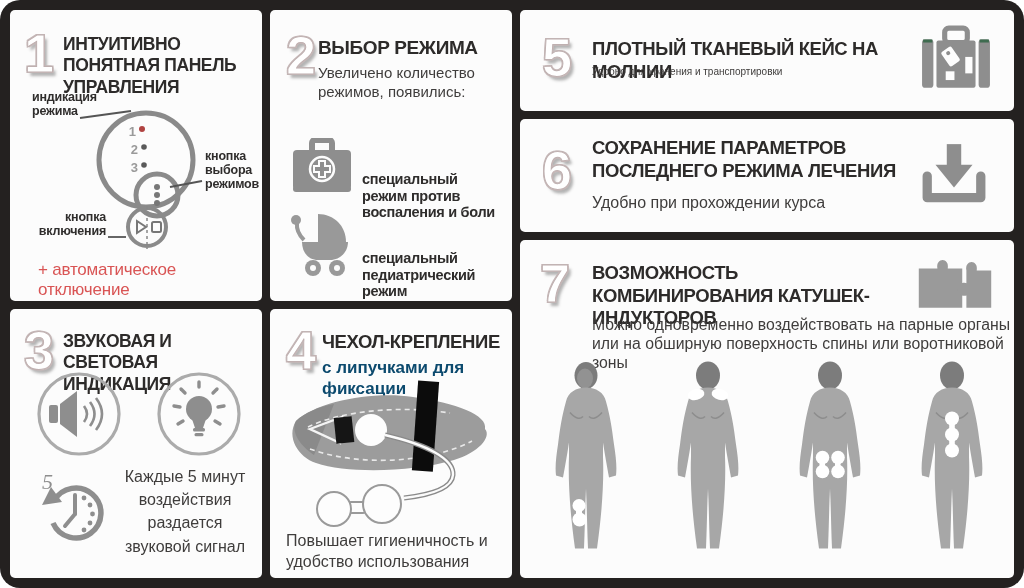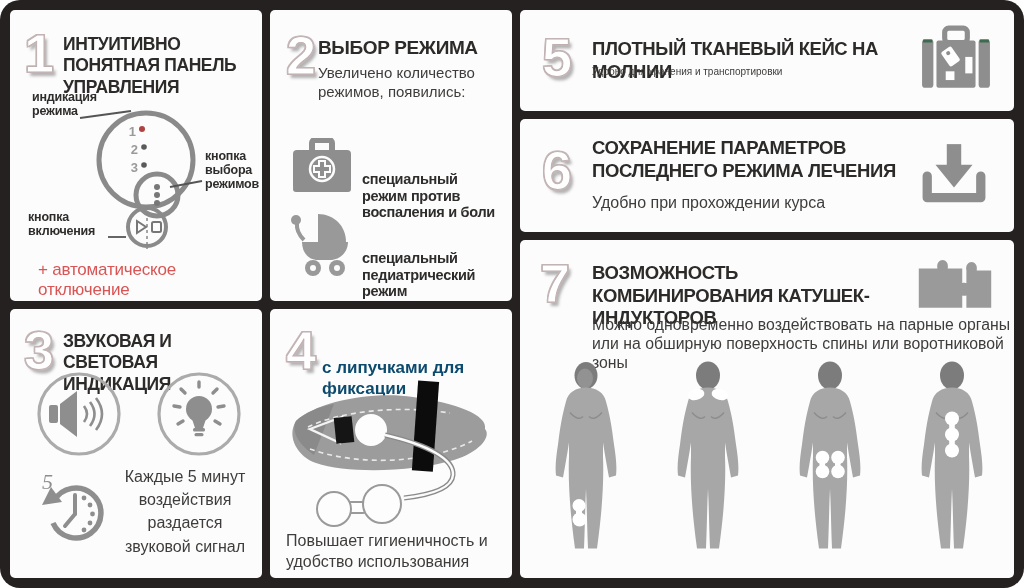--- a/index.html
+++ b/index.html
@@ -45,21 +45,21 @@
         <line x1="137" y1="196" x2="137" y2="239" stroke="#888" stroke-width="1.5" stroke-dasharray="3,3"></line>
         <polygon points="127,211 127,223 136,217" fill="none" stroke="#777" stroke-width="2"></polygon>
         <rect x="142" y="212" width="9" height="10" rx="1.5" fill="none" stroke="#777" stroke-width="2"></rect>
         <line x1="70" y1="108" x2="121" y2="101" stroke="#555" stroke-width="1.8"></line>
         <line x1="160" y1="177" x2="192" y2="171" stroke="#555" stroke-width="1.8"></line>
         <line x1="98" y1="227" x2="116" y2="227" stroke="#555" stroke-width="1.8"></line>
       </svg>
 
       <div class="small-label" style="left:22px;top:80px;width:86px;">индикация режима</div>
       <div class="small-label" style="left:195px;top:139px;width:57px;">кнопка выбора режимов</div>
-      <div class="small-label" style="left:18px;top:200px;width:78px;">кнопка включения</div>
+      <div class="small-label" style="left:18px;top:200px;width:78px;text-align:right;">кнопка включения</div>
       <div class="note-red" style="left:20px;top:250px;width:230px;margin-left:8px;">+ автоматическое отключение</div>
     </div>
 
     <div class="card" style="left:270px;top:10px;width:242px;height:291px;">
       <div class="big-num" style="left:16px;top:18px;">2</div>
       <div class="title" style="left:48px;top:26px;width:180px;font-size:19px;">ВЫБОР РЕЖИМА</div>
       <div class="sub" style="left:48px;top:54px;width:178px;">Увеличено количество режимов, появились:</div>
 
       <svg class="abs" style="left:20px;top:128px;" width="64" height="58" viewBox="0 0 64 58">
         <rect x="22" y="2" width="20" height="14" rx="3" fill="none" stroke="#8e8e8e" stroke-width="6"></rect>
@@ -127,20 +127,21 @@
           <circle cx="58.5" cy="47" r="2.4"></circle>
           <circle cx="56" cy="56" r="2.4"></circle>
           <circle cx="50" cy="63" r="2.4"></circle>
         </g>
       </svg>
       <div class="sub" style="left:104px;top:156px;width:142px;text-align:center;font-size:16px;line-height:1.45;">Каждые 5 минут воздействия раздается звуковой сигнал</div>
     </div>
 
     <div class="card" style="left:270px;top:309px;width:242px;height:269px;">
       <div class="big-num" style="left:16px;top:14px;">4</div>
+      <div class="title" style="left:52px;top:22px;width:185px;font-size:18.5px;">ЧЕХОЛ-КРЕПЛЕНИЕ</div>
       <div class="sub" style="left:52px;top:48px;width:185px;font-weight:bold;font-size:17px;color:#0c4a6e;">с липучками для фиксации</div>
 
       <svg class="abs" style="left:8px;top:68px;" width="228" height="150" viewBox="0 0 228 150">
         <path d="M18,44 C40,24 95,14 135,20 C178,26 210,38 207,52 C214,60 200,76 176,83 C135,95 70,97 38,86 C20,80 8,60 18,44 Z" fill="#9c9c9c"></path>
         <path d="M18,44 C26,36 40,30 56,27 L36,78 C24,70 12,56 18,44 Z" fill="#8a8a8a"></path>
         <path d="M30,50 C62,34 122,28 172,36" fill="none" stroke="#e9e9e9" stroke-width="1.6" stroke-dasharray="5,4"></path>
         <path d="M32,72 C82,90 152,86 194,64" fill="none" stroke="#e9e9e9" stroke-width="1.6" stroke-dasharray="5,4"></path>
         <polygon points="32,52 64,40 62,66" fill="none" stroke="#f4f4f4" stroke-width="2.4"></polygon>
         <rect x="57" y="40" width="18" height="26" fill="#151515" transform="rotate(-6 66 53)"></rect>
         <circle cx="93" cy="53" r="16" fill="#fdfdfd"></circle>

